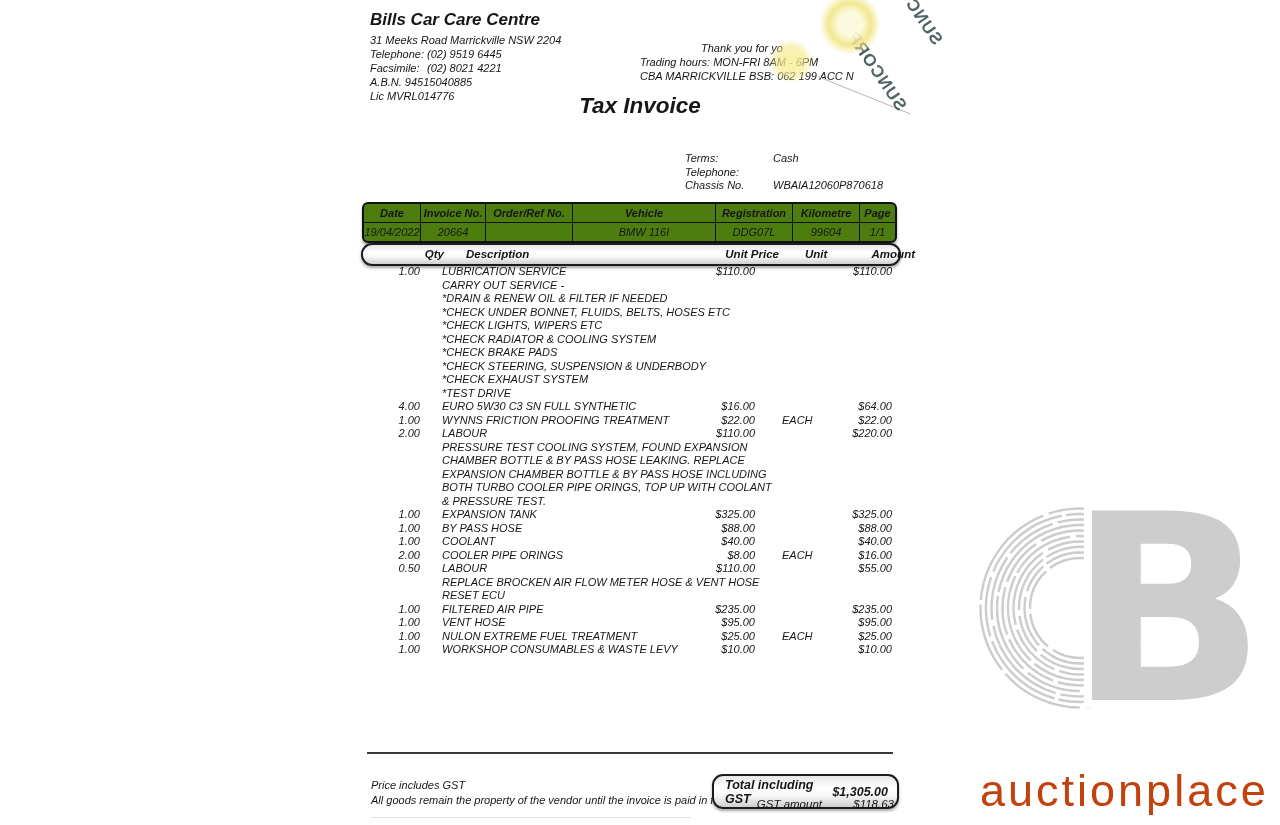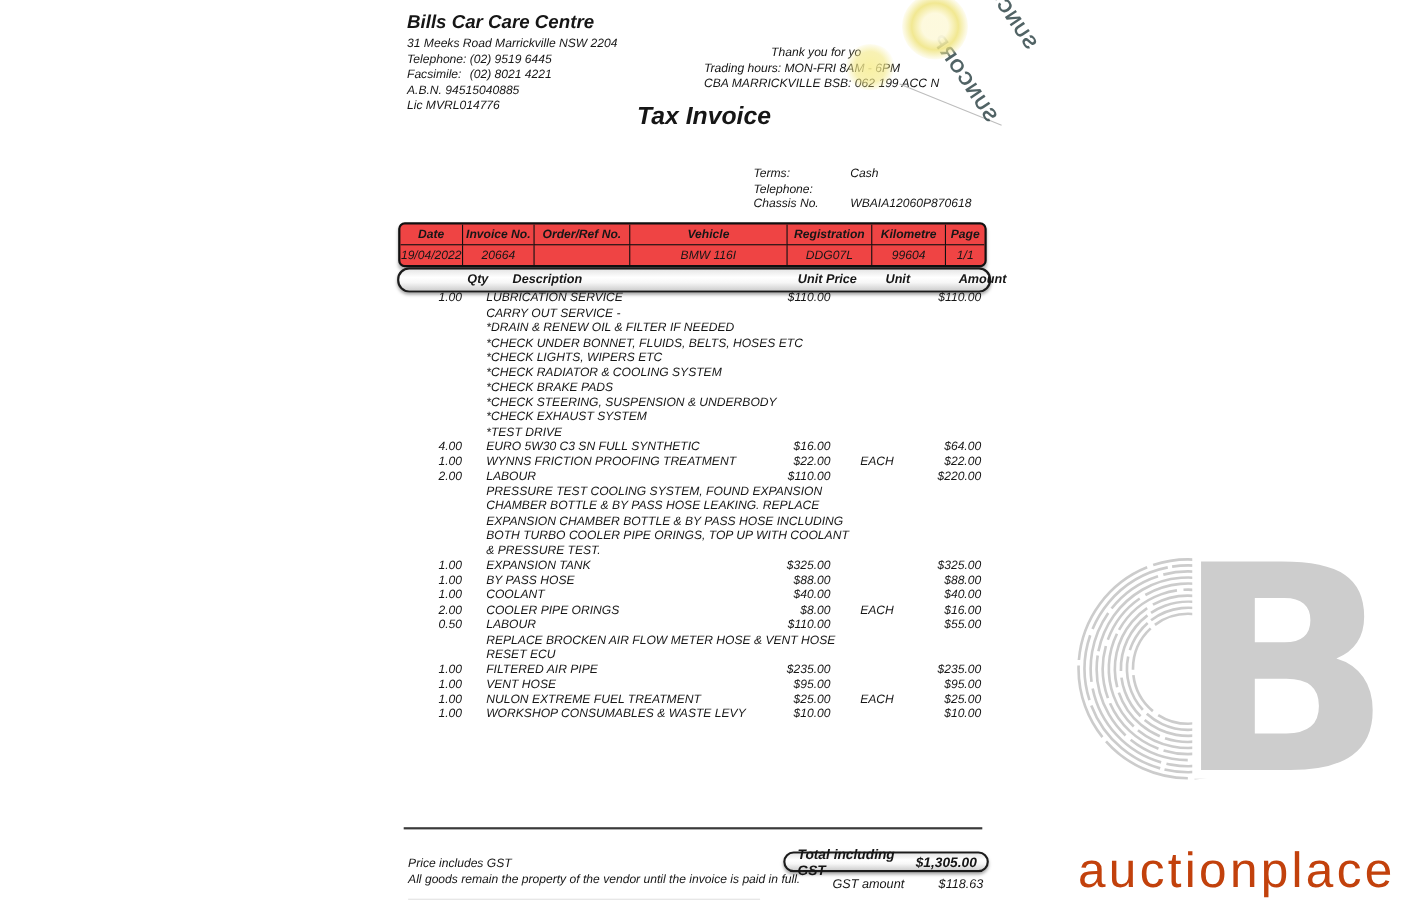--- a/index.html
+++ b/index.html
@@ -25,21 +25,21 @@
   .title{left:555px;top:93px;width:170px;text-align:center;font-size:22.5px;font-weight:bold;}
 
   
   .meta{left:685px;top:152px;font-size:11px;line-height:13.5px;}
   .meta-row{display:flex;align-items:flex-end;}
   .meta-label{width:88px;}
 
   
   .vtable{left:362px;top:202px;width:531px;border:2px solid #101010;border-radius:6px;
           box-shadow:0 3px 3px rgba(0,0,0,.3);overflow:hidden;display:grid;
-          grid-template-columns:56px 65px 87px 143px 77px 67px 36px;background:#ef4444;}
+          grid-template-columns:56px 65px 87px 143px 77px 67px 36px;background:#4d7c0f;}
   .vt-cell{font-size:11px;height:18px;line-height:18px;text-align:center;font-style:italic;}
   .vt-head{font-weight:bold;border-bottom:1.5px solid #101010;}
   .vt-bl{border-left:1.5px solid #101010;}
 
   
   .pill{border:2px solid #1c1c1c;border-radius:11px;
         background:linear-gradient(180deg,#e6e6e6 0%,#ffffff 38%,#f7f7f7 62%,#cfcfcf 100%);
         box-shadow:0 2px 3px rgba(0,0,0,.35);}
   .items-pill{left:361px;top:243px;width:536px;height:19px;}
   .ih{font-size:11.5px;font-weight:bold;top:248px;margin-left:24px;}
@@ -57,21 +57,21 @@
   .c-up{position:absolute;left:294px;width:100px;text-align:right;}
   .c-unit{position:absolute;left:421px;}
   .c-amt{position:absolute;left:431px;width:100px;text-align:right;}
 
   
   .rule{left:367px;top:752px;width:526px;height:2px;background:#3a3a3a;}
   .note{font-size:11px;left:371px;}
   .note1{top:779px;}
   .note2{top:794px;}
   .faint-line{left:371px;top:817px;width:320px;height:1px;background:#e2e2e2;}
-  .total-pill{left:712px;top:774px;width:187px;height:19px;display:flex;align-items:center;
+  .total-pill{left:712px;top:774px;width:187px;height:35px;display:flex;align-items:center;
               justify-content:space-between;padding:0 9px 0 11px;box-sizing:border-box;}
   .total-label,.total-value{font-size:12.5px;font-weight:bold;font-style:italic;}
   .gst-label{left:713px;top:798px;width:109px;text-align:right;font-size:11.5px;}
   .gst-value{left:794px;top:798px;width:100px;text-align:right;font-size:11.5px;}
 
   
   .stamp-svg{left:0;top:0;z-index:3;pointer-events:none;}
   .stain{border-radius:50%;z-index:4;pointer-events:none;}
   .stain-ring{left:820px;top:-6px;width:60px;height:60px;
       background:radial-gradient(circle,rgba(253,249,220,.95) 28%,rgba(238,226,118,.8) 50%,

